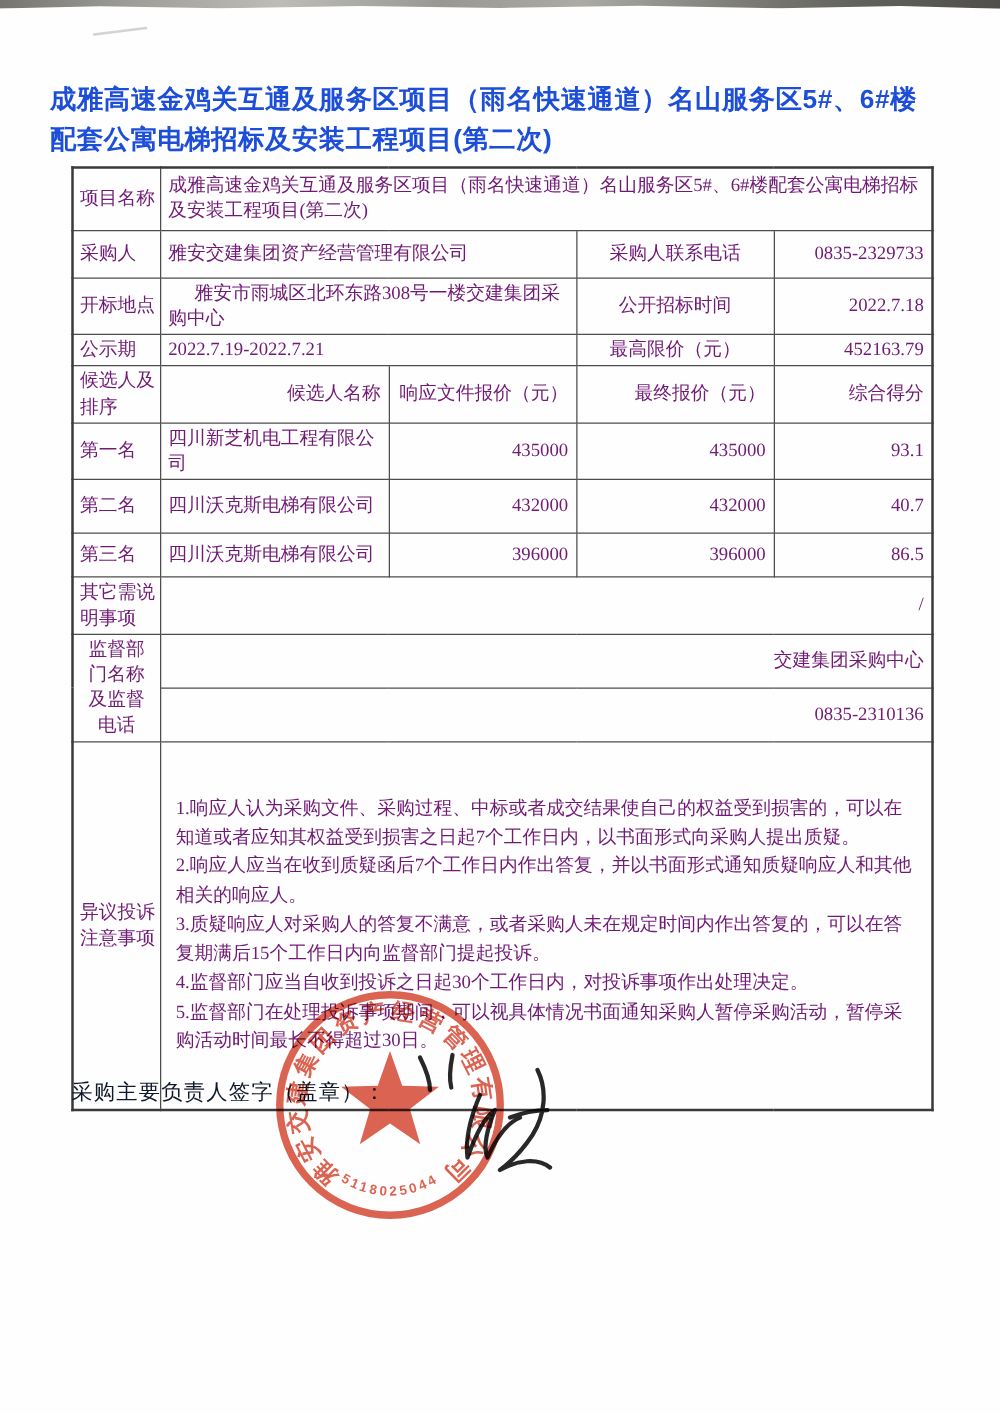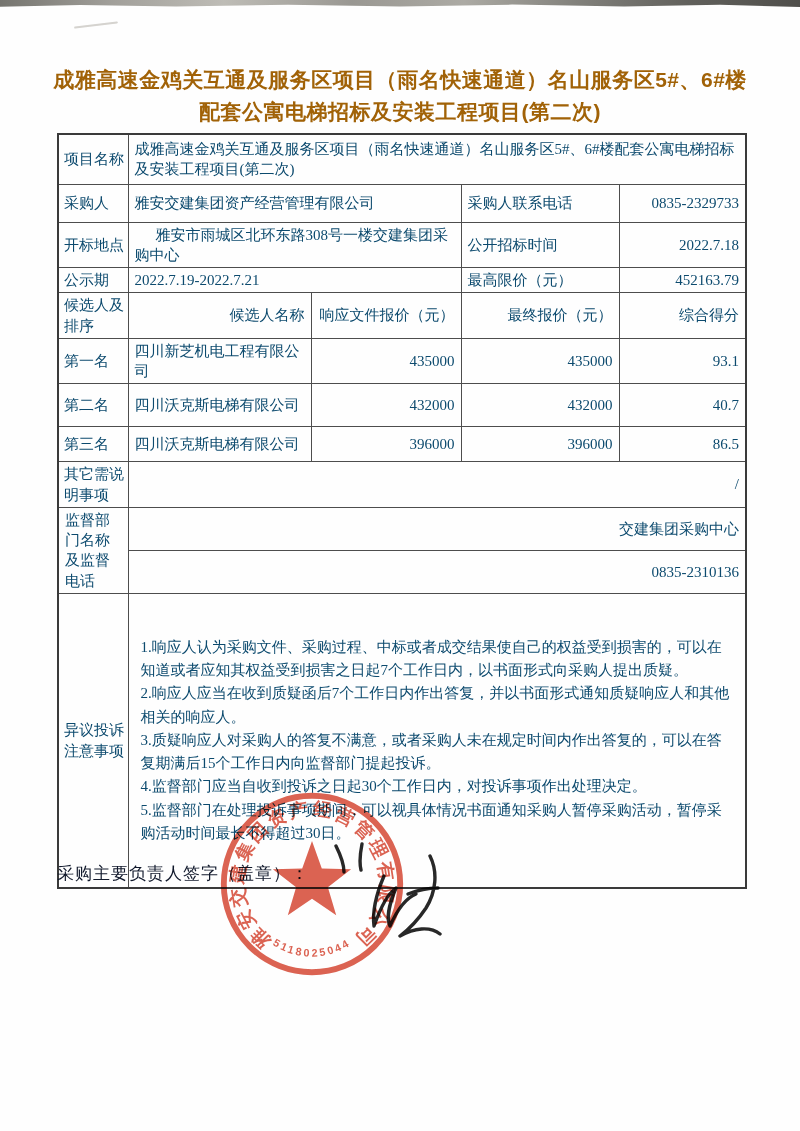--- a/index.html
+++ b/index.html
@@ -20,41 +20,41 @@
     clip-path:polygon(0 0,100% 0,100% 70%,90% 48%,78% 66%,64% 46%,50% 64%,36% 48%,22% 66%,10% 50%,0 68%);
     opacity:.9;
   }
   .mark-tl {
     position:absolute; top:24px; left:74px; width:44px; height:2px;
     background:#b3afa8; transform:rotate(-7deg); border-radius:2px; opacity:.55;
   }
 
   .doc-title {
     position:absolute; top:64px; left:40px; width:720px;
-    text-align:center; font-weight:bold; font-size:21px; line-height:1.5;
+    text-align:left; font-weight:bold; font-size:21px; line-height:1.5;
     font-family:"Liberation Sans","DejaVu Sans",sans-serif;
-    color:#a16207; letter-spacing:.5px;
+    color:#1d4ed8; letter-spacing:.5px;
   }
 
   table.doc-table {
     position:absolute; top:133px; left:57px; width:688px;
     border-collapse:collapse; table-layout:fixed;
-    font-size:15px; color:#0c4a6e;
+    font-size:15px; color:#701a75;
     border:2px solid #3a3a3a;
   }
   .doc-table td {
     border:1px solid #4d4d4d;
     padding:2px 6px;
     vertical-align:middle;
     word-break:break-all;
     line-height:1.35;
   }
   .doc-table td.lbl { padding:2px 2px 2px 5px; }
   .ctr { text-align:right; }
-  .ctr-lbl { padding:2px 2px; }
+  .ctr-lbl { text-align:center; padding:2px 2px; }
   .indent1 { text-indent:1.4em; }
 
   tr.r1  { height:50px; }
   tr.r2  { height:38px; }
   tr.r3  { height:42px; }
   tr.r4  { height:23px; }
   tr.r5  { height:34px; }
   tr.r6  { height:43px; }
   tr.r7  { height:43px; }
   tr.r8  { height:35px; }

